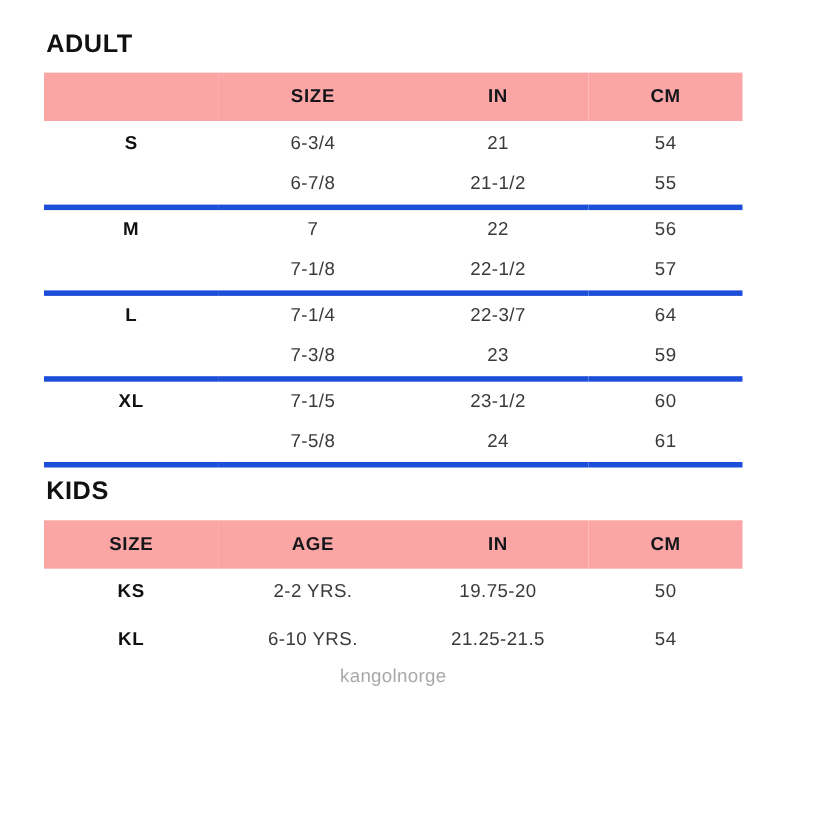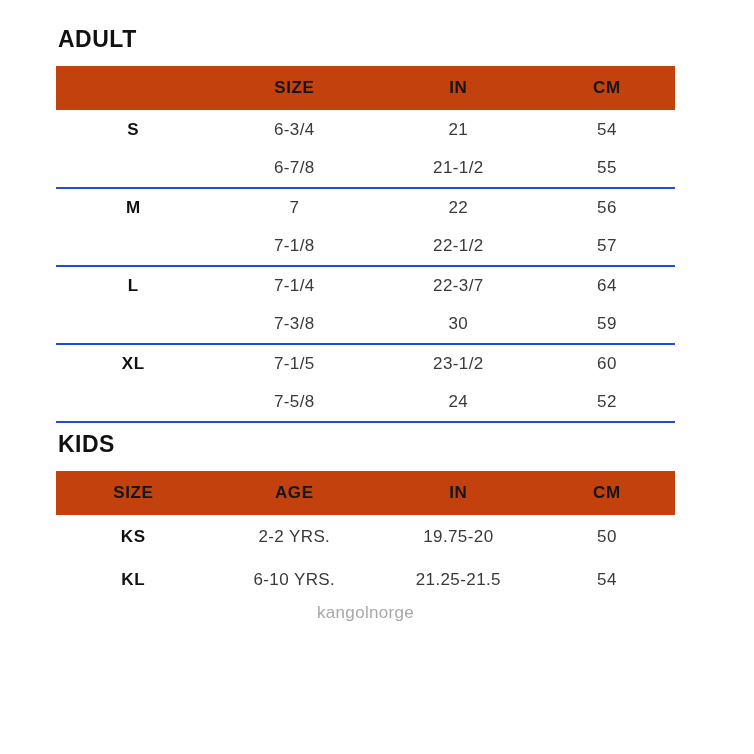--- a/index.html
+++ b/index.html
@@ -4,40 +4,40 @@
 <style>
   * { box-sizing: border-box; margin: 0; padding: 0; }
   html, body {
     width: 754px; height: 754px;
     background: #ffffff;
     font-family: "Liberation Sans", sans-serif;
     overflow: hidden;
   }
   .page {
     width: 715px; height: 754px;
-    padding: 26px 40px 0 56px;
+    padding: 26px 40px 0 40px;
   }
   .section-title {
     font-size: 23px;
     font-weight: 700;
     letter-spacing: 0.5px;
     color: #111111;
     margin: 0 0 13px 2px;
   }
   table {
     width: 100%;
     border-collapse: collapse;
     table-layout: fixed;
   }
   col.c0 { width: 25%; }
   col.c1 { width: 27%; }
   col.c2 { width: 26%; }
   col.c3 { width: 22%; }
   thead th {
-    background: #c2410c;
+    background: #fca5a5;
     height: 44px;
     font-size: 17px;
     font-weight: 700;
     letter-spacing: 0.6px;
     color: #14161a;
     text-align: center;
     vertical-align: middle;
   }
   tbody td {
     height: 39px;
@@ -46,21 +46,21 @@
     letter-spacing: 0.4px;
     color: #3a3a3a;
     text-align: center;
     vertical-align: middle;
   }
   tbody td.lbl {
     font-weight: 700;
     letter-spacing: 0.8px;
     color: #111111;
   }
-  tr.group-end td { border-bottom: 2px solid #1d4ed8; }
+  tr.group-end td { border-bottom: 5px solid #1d4ed8; }
   .kids-block { margin-top: 8px; }
   .kids-table tbody td { height: 43px; }
   .footer {
     margin-top: 2px;
     text-align: center;
     font-size: 17px;
     letter-spacing: 0.3px;
     color: #a8a8a8;
   }
 </style>
@@ -113,34 +113,34 @@
       </tr>
       <tr>
         <td class="lbl">L</td>
         <td>7-1/4</td>
         <td>22-3/7</td>
         <td>64</td>
       </tr>
       <tr class="group-end">
         <td class="lbl"></td>
         <td>7-3/8</td>
-        <td>30</td>
+        <td>23</td>
         <td>59</td>
       </tr>
       <tr>
         <td class="lbl">XL</td>
         <td>7-1/5</td>
         <td>23-1/2</td>
         <td>60</td>
       </tr>
       <tr class="group-end">
         <td class="lbl"></td>
         <td>7-5/8</td>
         <td>24</td>
-        <td>52</td>
+        <td>61</td>
       </tr>
     </tbody>
   </table>
 
   <div class="kids-block">
     <h2 class="section-title">KIDS</h2>
 
     <table class="kids-table">
       <colgroup>
           <col class="c0">

